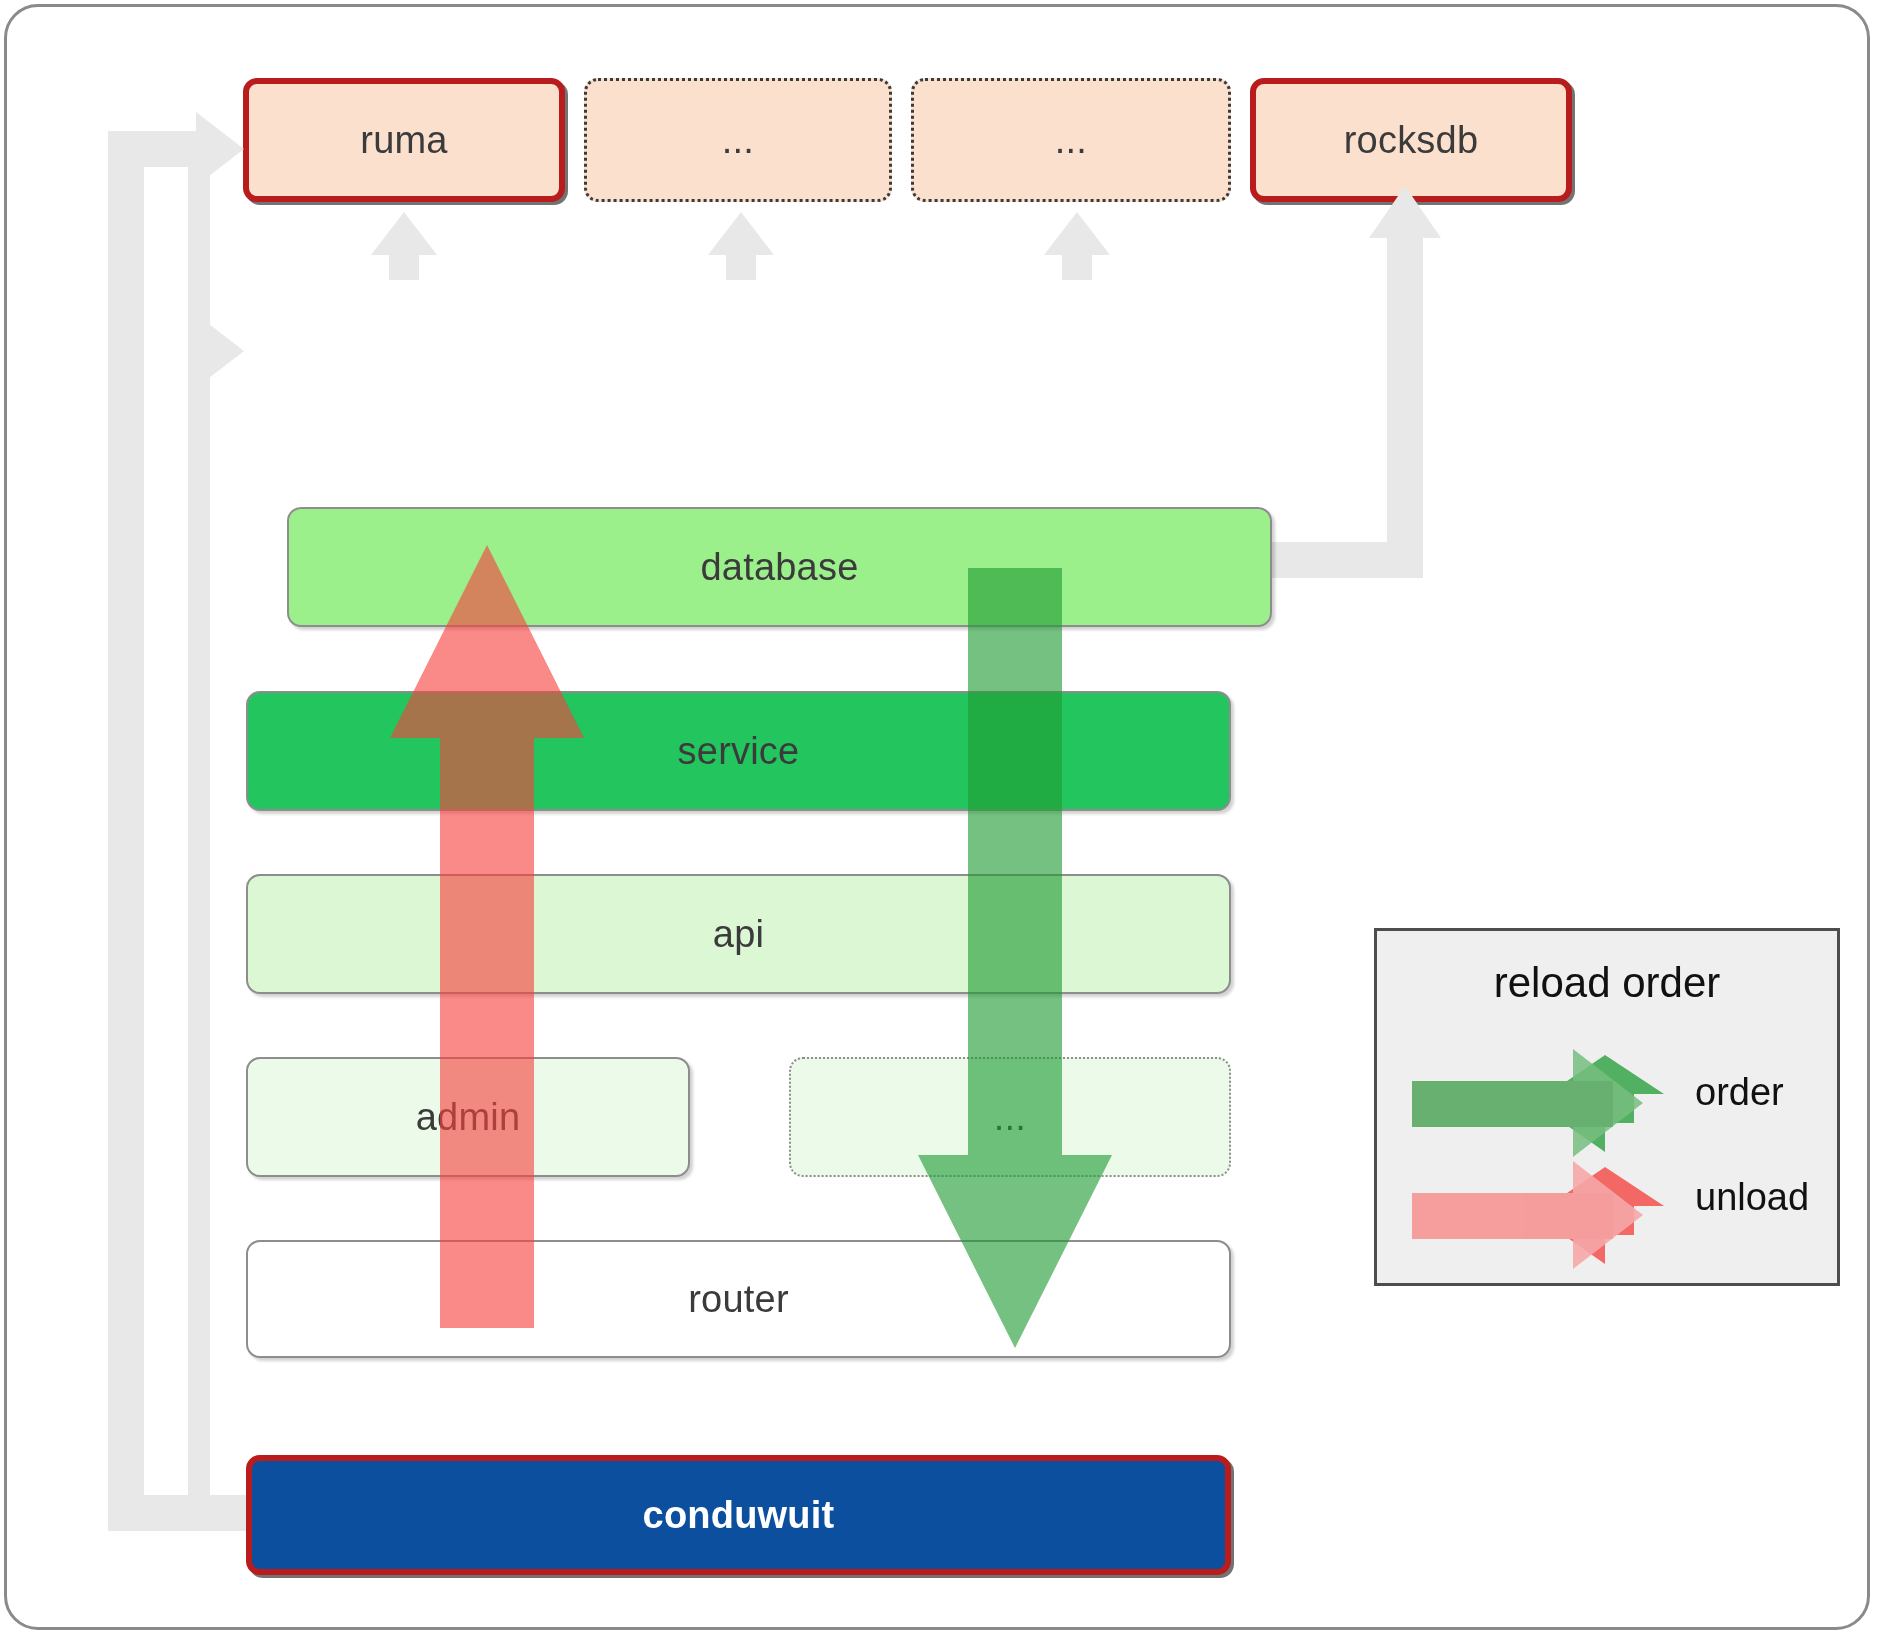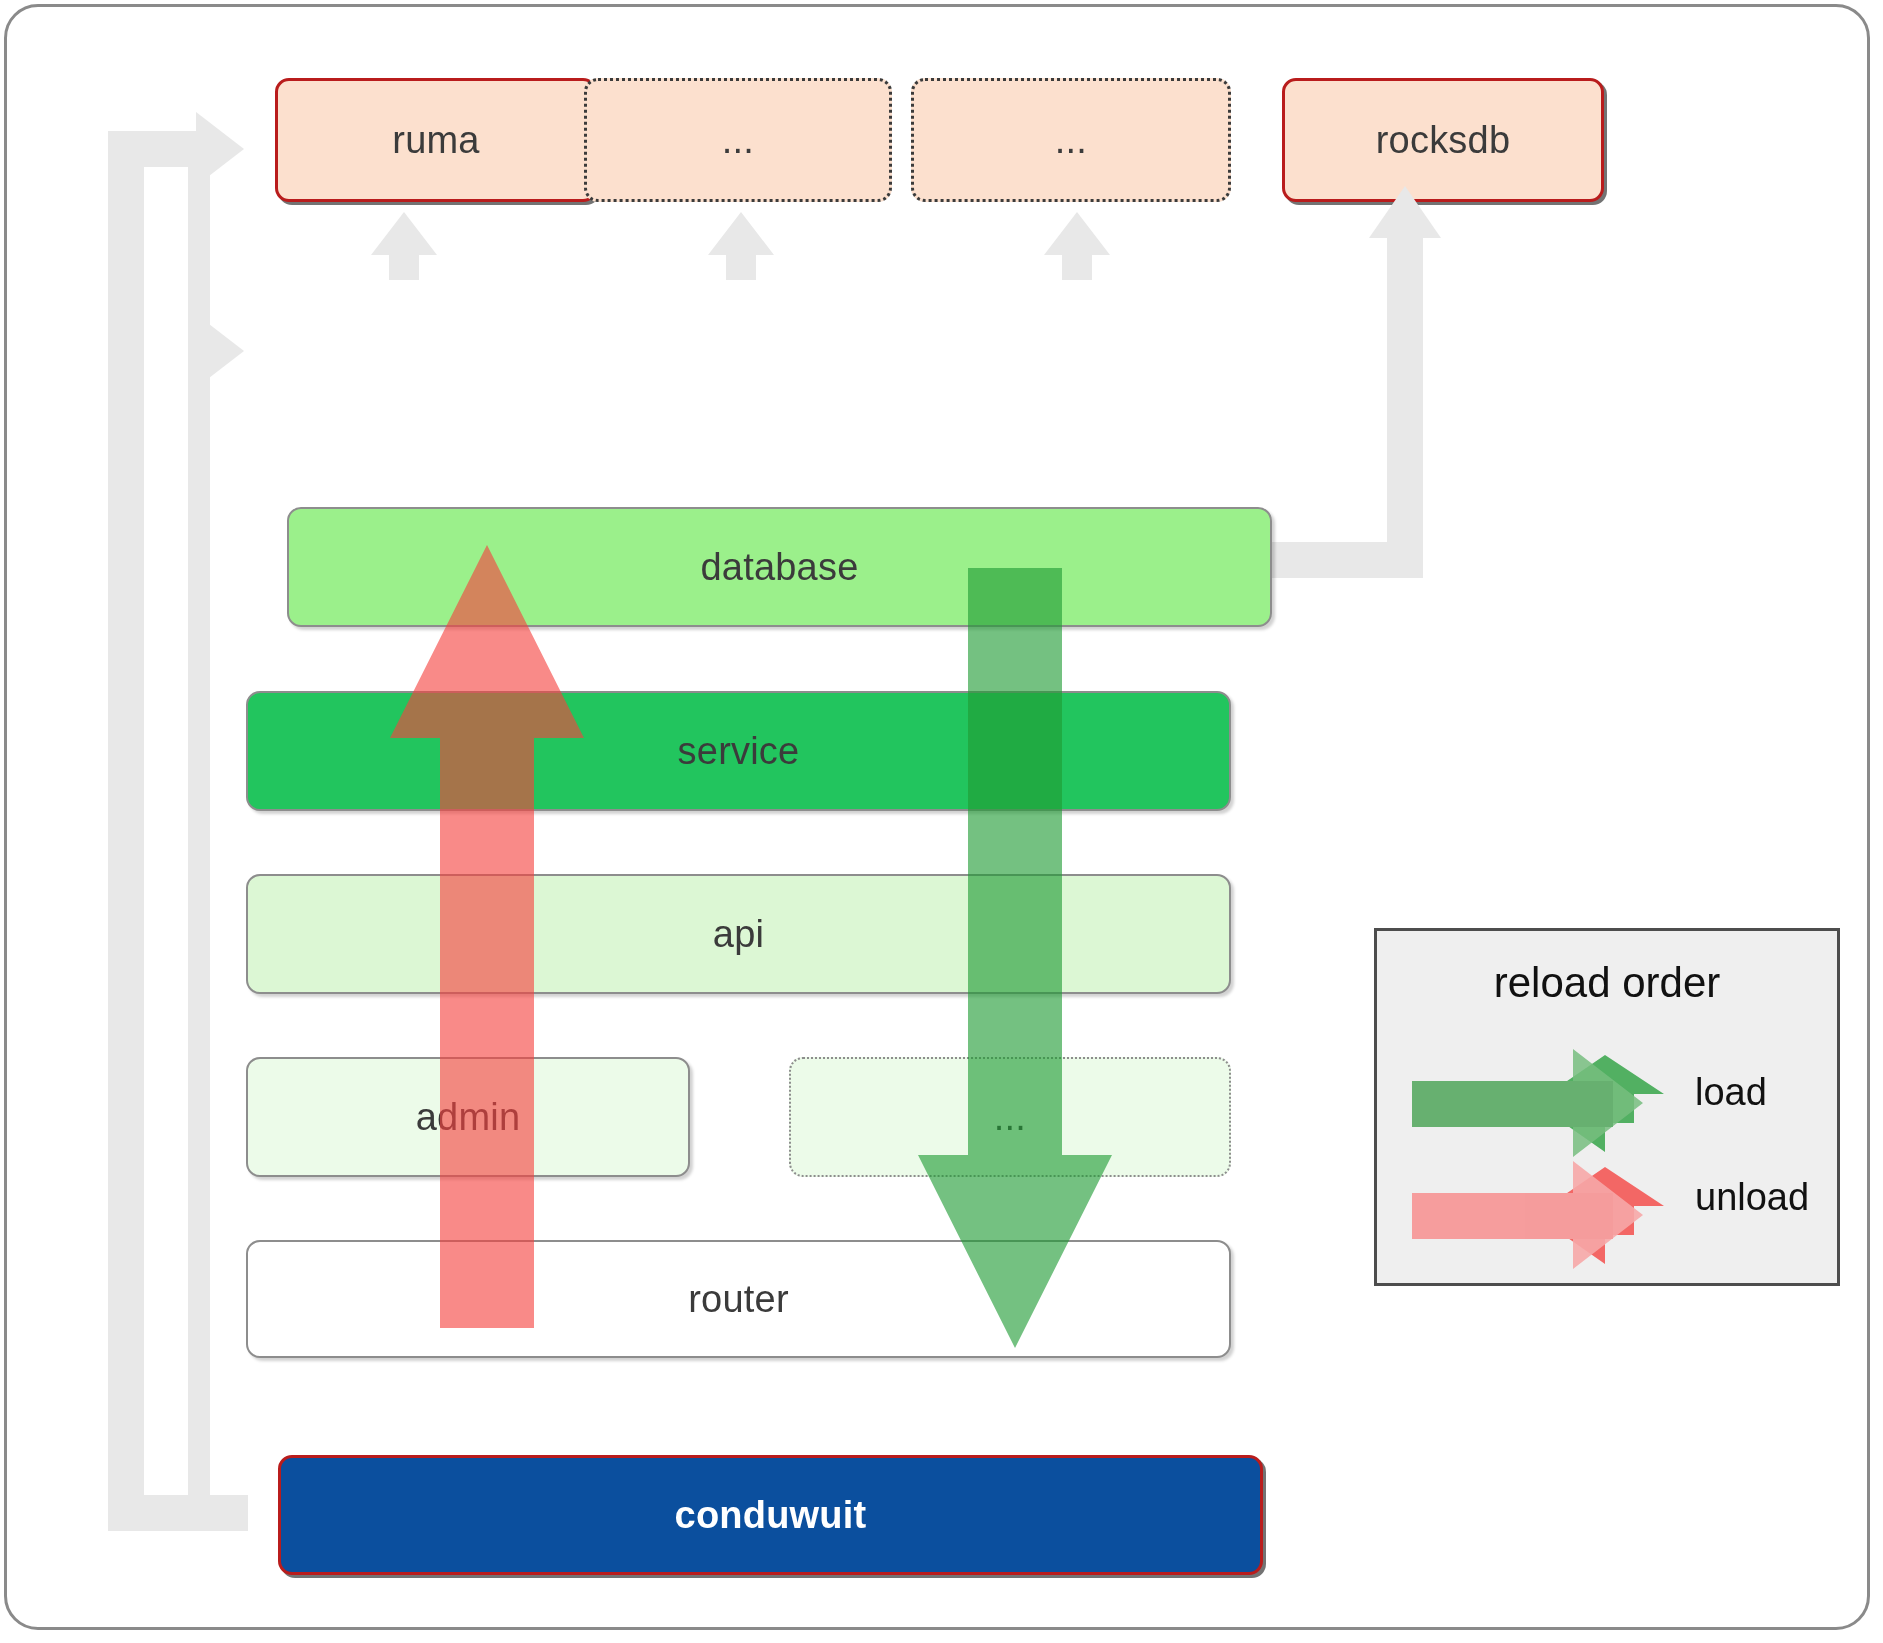--- a/index.html
+++ b/index.html
@@ -32,21 +32,21 @@
     position: absolute;
     box-sizing: border-box;
     display: flex;
     align-items: center;
     justify-content: center;
     border-radius: 14px;
     font-size: 38px;
     color: #3b3b3b;
     letter-spacing: .2px;
   }
-  .box.solid-dark  { border: 3px solid #b91c1c; box-shadow: 3px 3px 0 rgba(0,0,0,.55); margin-left: 32px; }
+  .box.solid-dark  { border: 6px solid #b91c1c; box-shadow: 3px 3px 0 rgba(0,0,0,.55); }
   .box.dotted-dark { border: 3px dotted #3b3b3b; }
   .box.solid-gray  { border: 2px solid #8d8d8d; box-shadow: 3px 3px 3px rgba(0,0,0,.18); }
   .box.dotted-gray { border: 2px dotted #8d8d8d; }
 
   .dep   { background: #FCE0CE; }
   .core  { background: #D6E6FA; }
   .l1    { background: #9BF08B; }
   .l2    { background: #22c55e; }
   .l3    { background: #DCF7D4; }
   .l4    { background: #ECFBE9; }
@@ -193,16 +193,16 @@
         <polygon fill="#4FAE5A" opacity="0.85" points="196,118 266,172 196,226 196,196 236,196 236,150 196,150"></polygon>
       </g>
 
       <g opacity="0.78">
         <polygon fill="#F5423F" points="228,236 287,275 257,275 257,304 228,304 228,333 158,284 228,236"></polygon>
         <polygon fill="#F78585" points="35,262 236,262 236,308 35,308"></polygon>
         <polygon fill="#FA9595" opacity="0.9" points="196,230 266,284 196,338 196,308 236,308 236,262 196,262"></polygon>
       </g>
     </svg>
 
-    <div class="legend-label" id="legend-load-label">load</div>
+    <div class="legend-label" id="legend-load-label">order</div>
     <div class="legend-label" id="legend-unload-label">unload</div>
   </div>
 </div>
 
 </body></html>

